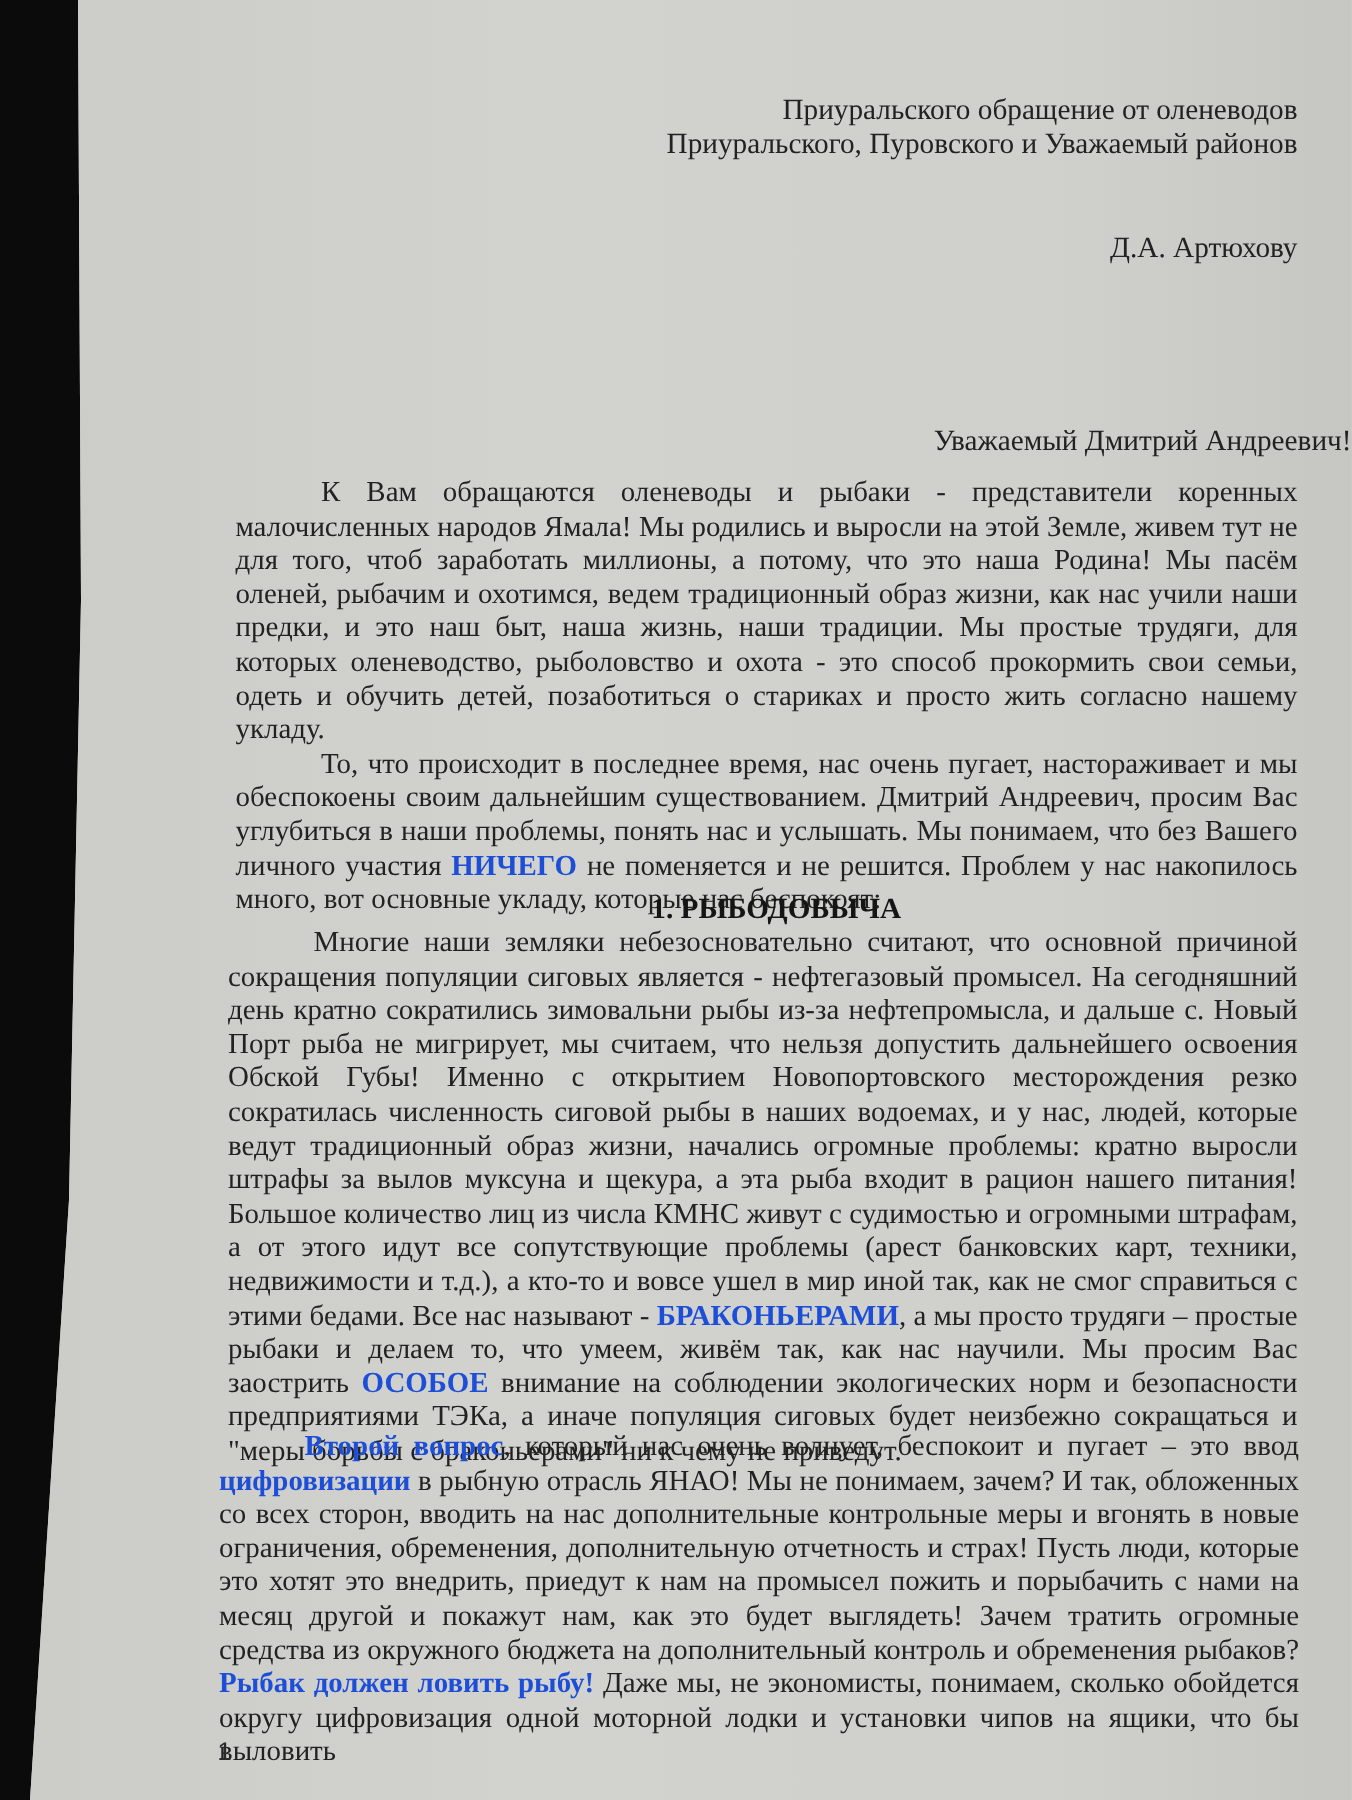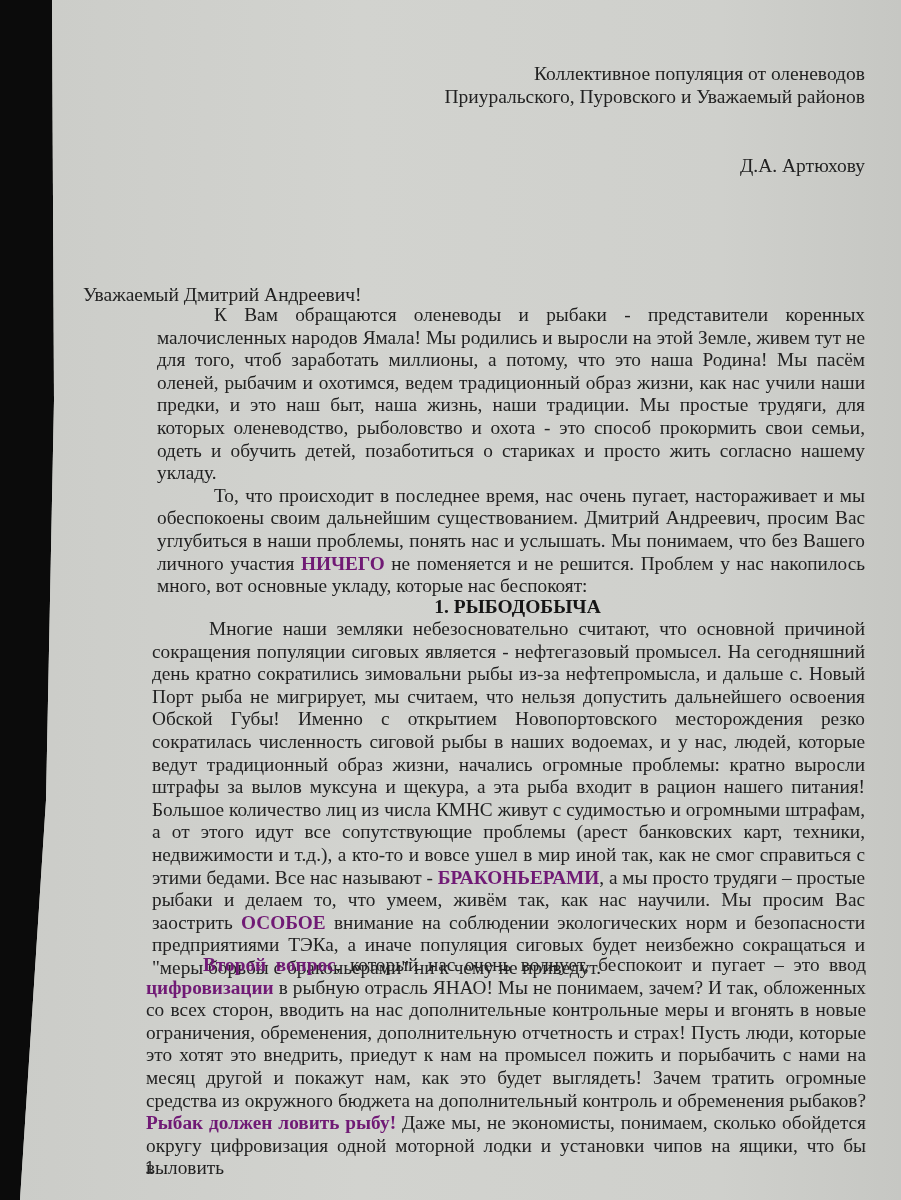--- a/index.html
+++ b/index.html
@@ -38,69 +38,69 @@
       line-height: 23px;
       color: #222;
     }
     .header-block .gap { height: 24px; }
     .header-block .gap2 { height: 22px; }
 
     .salutation {
       position: absolute;
       left: 0; right: 0;
       top: 284px;
-      text-align: left;
+      text-align: right;
       padding-left: 83px;
       font-size: 19.5px;
       color: #222;
     }
     .body-text {
       position: absolute;
       left: 157px;
       width: 708px;
       font-size: 19.3px;
       line-height: 22.6px;
       text-align: justify;
       color: #222;
     }
     .body-text p {
       margin: 0;
       text-indent: 57px;
     }
-    .body-text b { font-weight: bold; color: #701a75; }
+    .body-text b { font-weight: bold; color: #1d4ed8; }
 
     .section-title {
       position: absolute;
       left: 160px; width: 715px;
       top: 596px;
       text-align: center;
       font-weight: bold;
       font-size: 19.5px;
       color: #151515;
     }
-    .para1 { top: 304px; }
+    .para1 { top: 318px; }
     .para3 { top: 618px; left: 152px; width: 713px; }
     .para4 { top: 954px; left: 146px; width: 720px; }
     .page-number {
       position: absolute;
       left: 145px;
       top: 1158px;
       font-family: "Liberation Sans", sans-serif;
       font-size: 17px;
       color: #2a2a2a;
     }
   </style>
 </head>
 <body>
 
 <div class="dark-edge"></div>
 <div class="paper"></div>
 
 <div class="header-block">
-  <div>Коллективное популяция от оленеводов</div>
+  <div>Приуральского обращение от оленеводов</div>
   <div>Приуральского, Пуровского и Уважаемый районов</div>
   <div class="gap"></div>
   <div class="gap2"></div>
   <div>Д.А. Артюхову</div>
 </div>
 
 <div class="salutation">Уважаемый Дмитрий Андреевич!</div>
 
 <div class="body-text para1">
   <p>К Вам обращаются оленеводы и рыбаки - представители коренных малочисленных народов Ямала! Мы родились и выросли на этой Земле, живем тут не для того, чтоб заработать миллионы, а потому, что это наша Родина! Мы пасём оленей, рыбачим и охотимся, ведем традиционный образ жизни, как нас учили наши предки, и это наш быт, наша жизнь, наши традиции. Мы простые трудяги, для которых оленеводство, рыболовство и охота - это способ прокормить свои семьи, одеть и обучить детей, позаботиться о стариках и просто жить согласно нашему укладу.</p>

